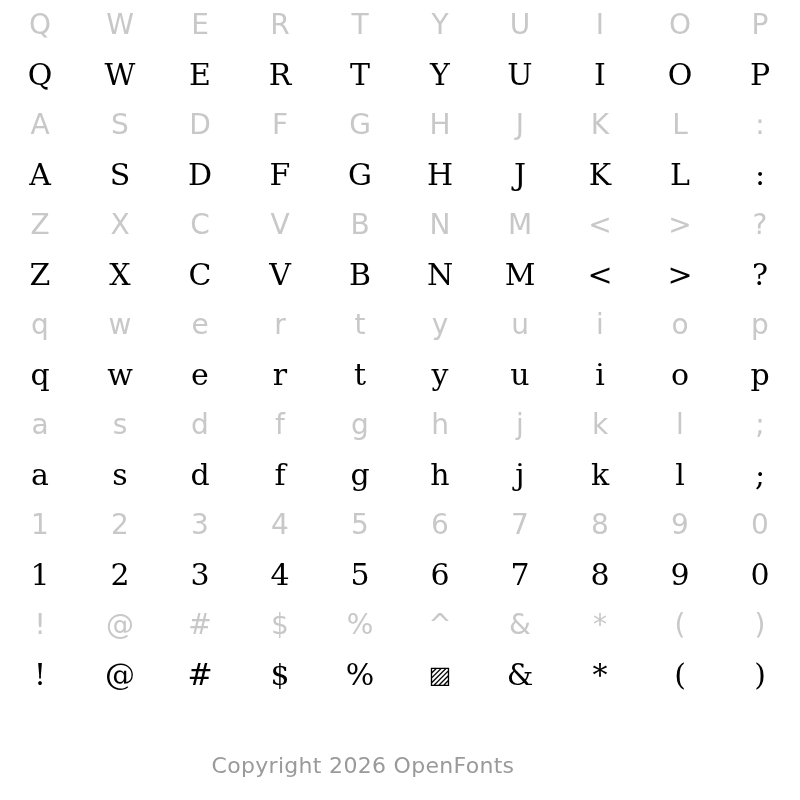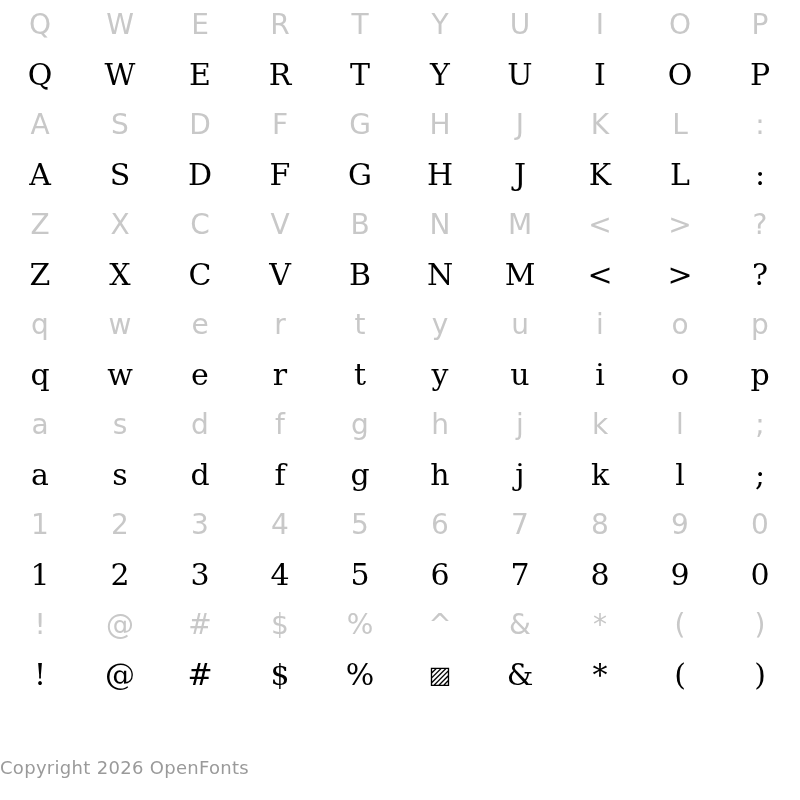--- a/index.html
+++ b/index.html
@@ -50,25 +50,25 @@
   }
   .row-spec .cell.glyph-missing {
     font-size: 24px;
     color: #333333;
   }
   .footer {
     position: absolute;
     left: 0;
     right: 0;
     bottom: 22px;
-    text-align: left;
+    text-align: center;
     padding-right: 74px;
     color: #9a9a9a;
     font-family: "DejaVu Sans", sans-serif;
-    font-size: 18px;
+    font-size: 22px;
     letter-spacing: 0.3px;
   }
 </style>
 </head>
 <body>
 
 <div id="sheet">
   <div class="grid" id="grid">
       <div class="row-ref" style="display: contents;"><div class="cell ref-cell" style="color: rgb(200, 200, 200); font-family: &quot;DejaVu Sans&quot;, sans-serif; font-size: 28px;">Q</div><div class="cell ref-cell" style="color: rgb(200, 200, 200); font-family: &quot;DejaVu Sans&quot;, sans-serif; font-size: 28px;">W</div><div class="cell ref-cell" style="color: rgb(200, 200, 200); font-family: &quot;DejaVu Sans&quot;, sans-serif; font-size: 28px;">E</div><div class="cell ref-cell" style="color: rgb(200, 200, 200); font-family: &quot;DejaVu Sans&quot;, sans-serif; font-size: 28px;">R</div><div class="cell ref-cell" style="color: rgb(200, 200, 200); font-family: &quot;DejaVu Sans&quot;, sans-serif; font-size: 28px;">T</div><div class="cell ref-cell" style="color: rgb(200, 200, 200); font-family: &quot;DejaVu Sans&quot;, sans-serif; font-size: 28px;">Y</div><div class="cell ref-cell" style="color: rgb(200, 200, 200); font-family: &quot;DejaVu Sans&quot;, sans-serif; font-size: 28px;">U</div><div class="cell ref-cell" style="color: rgb(200, 200, 200); font-family: &quot;DejaVu Sans&quot;, sans-serif; font-size: 28px;">I</div><div class="cell ref-cell" style="color: rgb(200, 200, 200); font-family: &quot;DejaVu Sans&quot;, sans-serif; font-size: 28px;">O</div><div class="cell ref-cell" style="color: rgb(200, 200, 200); font-family: &quot;DejaVu Sans&quot;, sans-serif; font-size: 28px;">P</div></div>
       <div class="row-spec" style="display: contents;"><div class="cell spec-cell" style="color: rgb(0, 0, 0); font-family: &quot;DejaVu Serif&quot;, serif; font-size: 30px;">Q</div><div class="cell spec-cell" style="color: rgb(0, 0, 0); font-family: &quot;DejaVu Serif&quot;, serif; font-size: 30px;">W</div><div class="cell spec-cell" style="color: rgb(0, 0, 0); font-family: &quot;DejaVu Serif&quot;, serif; font-size: 30px;">E</div><div class="cell spec-cell" style="color: rgb(0, 0, 0); font-family: &quot;DejaVu Serif&quot;, serif; font-size: 30px;">R</div><div class="cell spec-cell" style="color: rgb(0, 0, 0); font-family: &quot;DejaVu Serif&quot;, serif; font-size: 30px;">T</div><div class="cell spec-cell" style="color: rgb(0, 0, 0); font-family: &quot;DejaVu Serif&quot;, serif; font-size: 30px;">Y</div><div class="cell spec-cell" style="color: rgb(0, 0, 0); font-family: &quot;DejaVu Serif&quot;, serif; font-size: 30px;">U</div><div class="cell spec-cell" style="color: rgb(0, 0, 0); font-family: &quot;DejaVu Serif&quot;, serif; font-size: 30px;">I</div><div class="cell spec-cell" style="color: rgb(0, 0, 0); font-family: &quot;DejaVu Serif&quot;, serif; font-size: 30px;">O</div><div class="cell spec-cell" style="color: rgb(0, 0, 0); font-family: &quot;DejaVu Serif&quot;, serif; font-size: 30px;">P</div></div>

